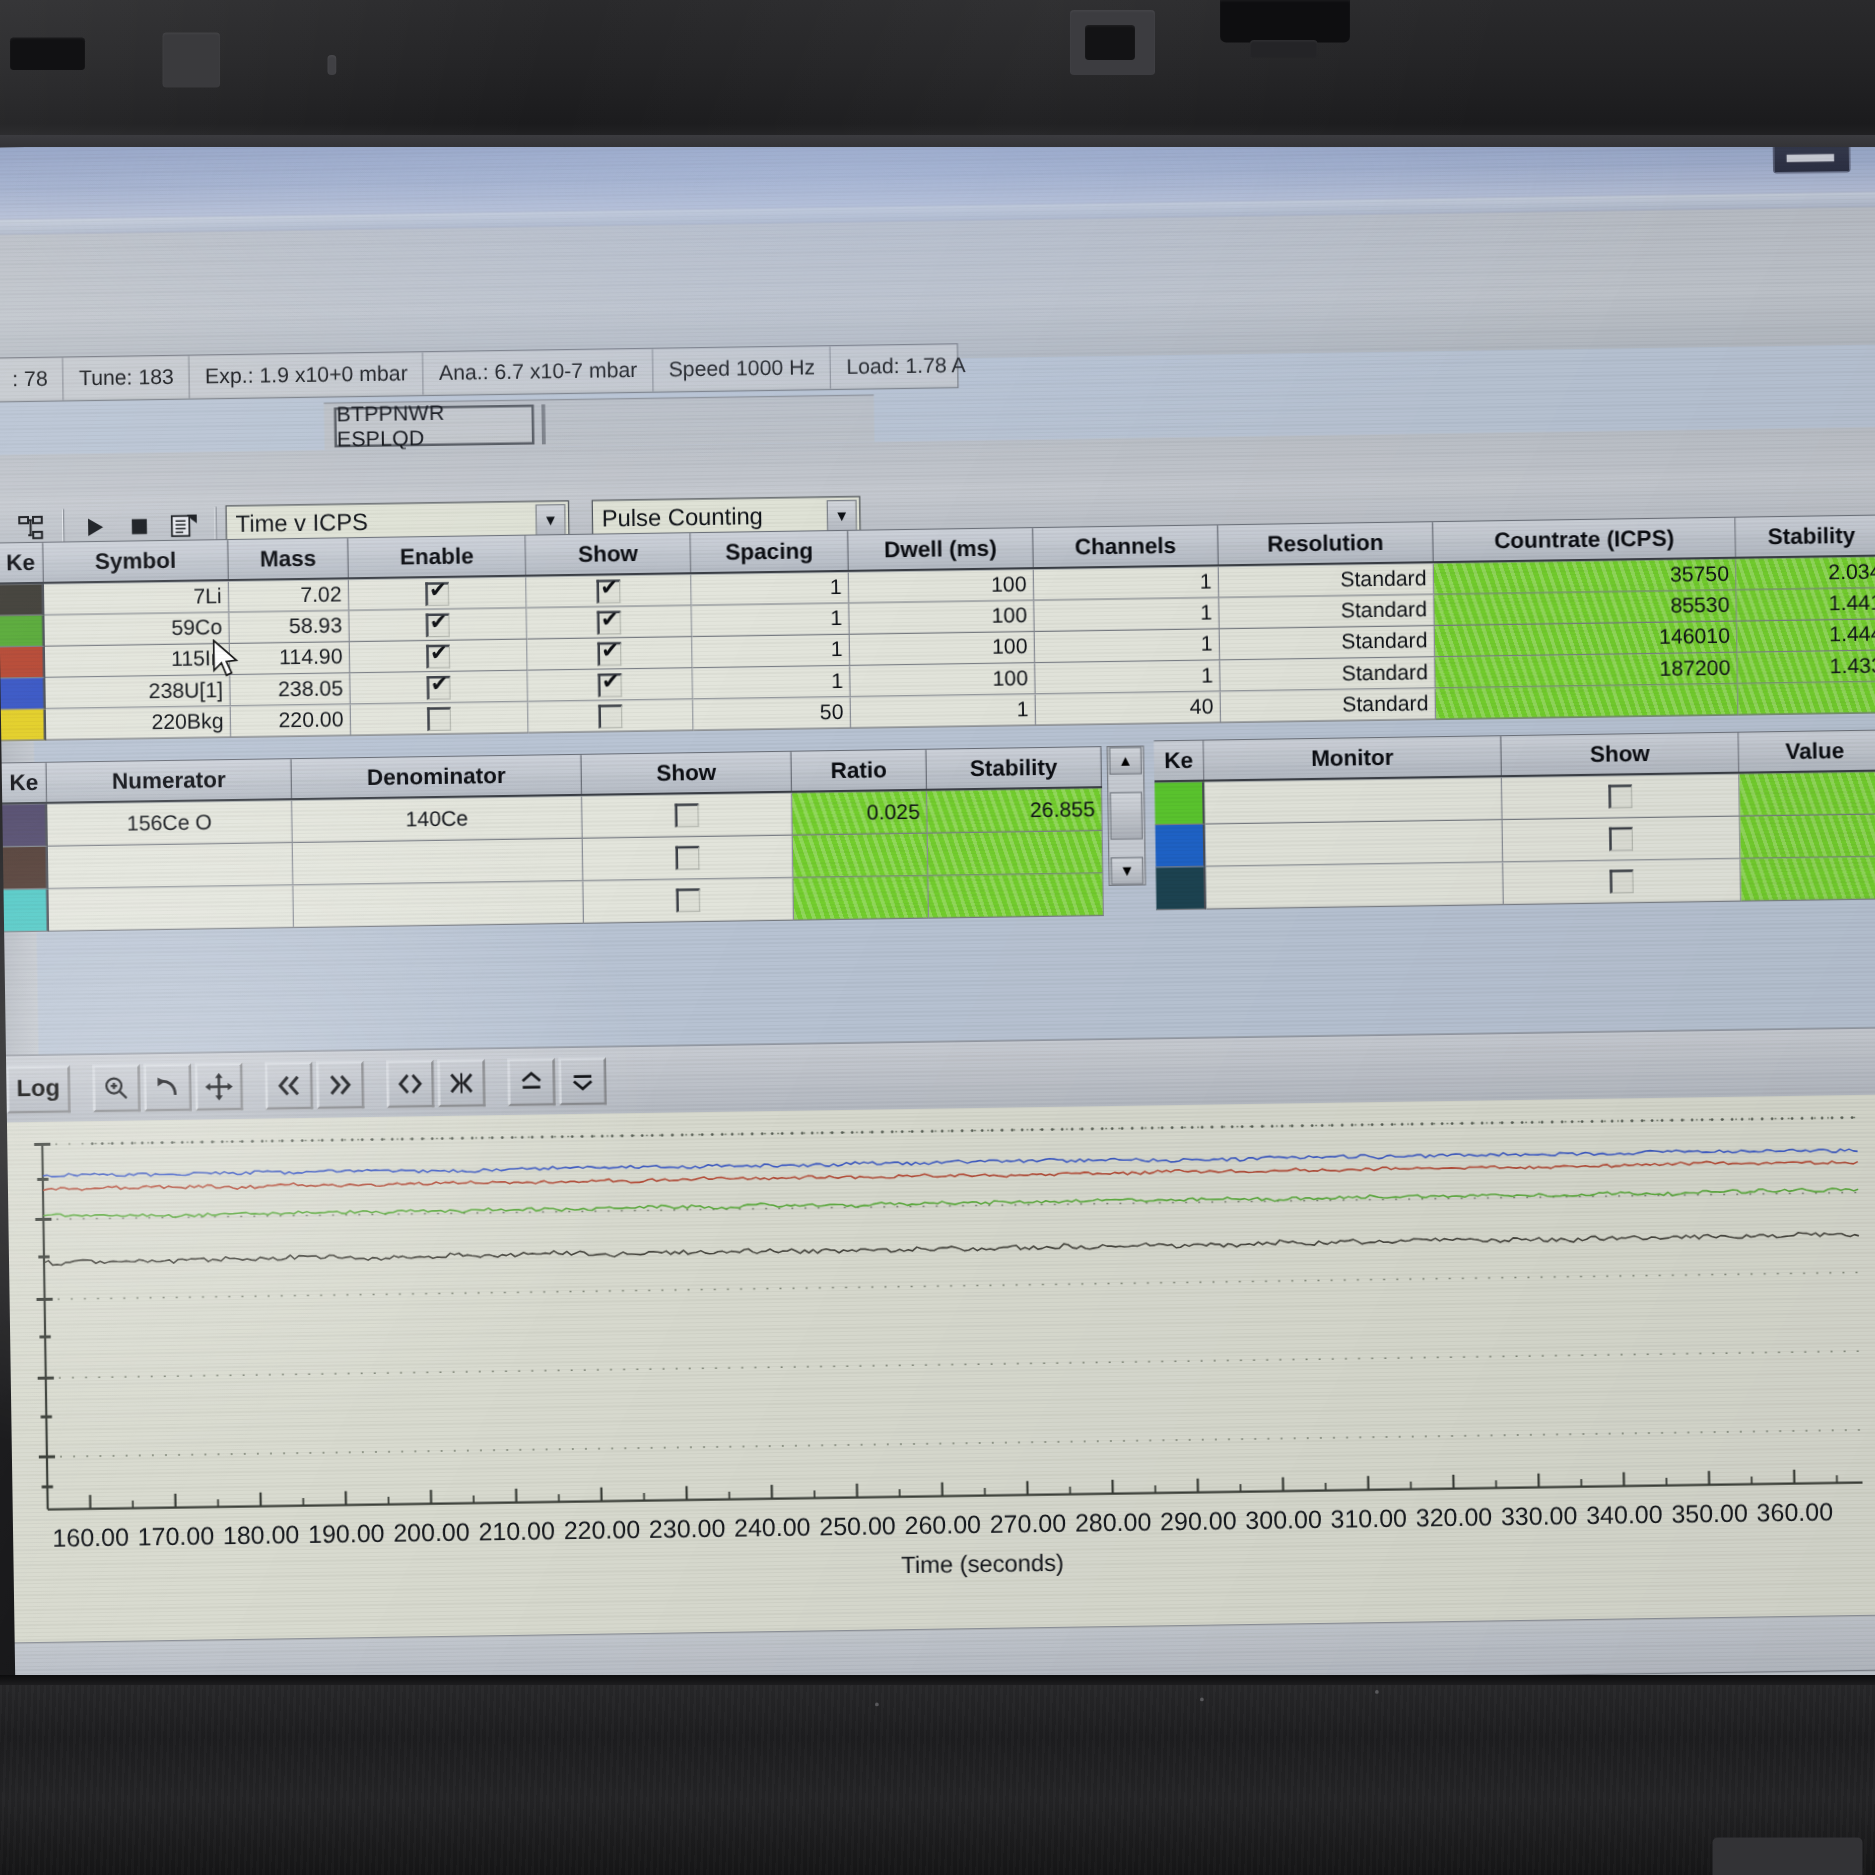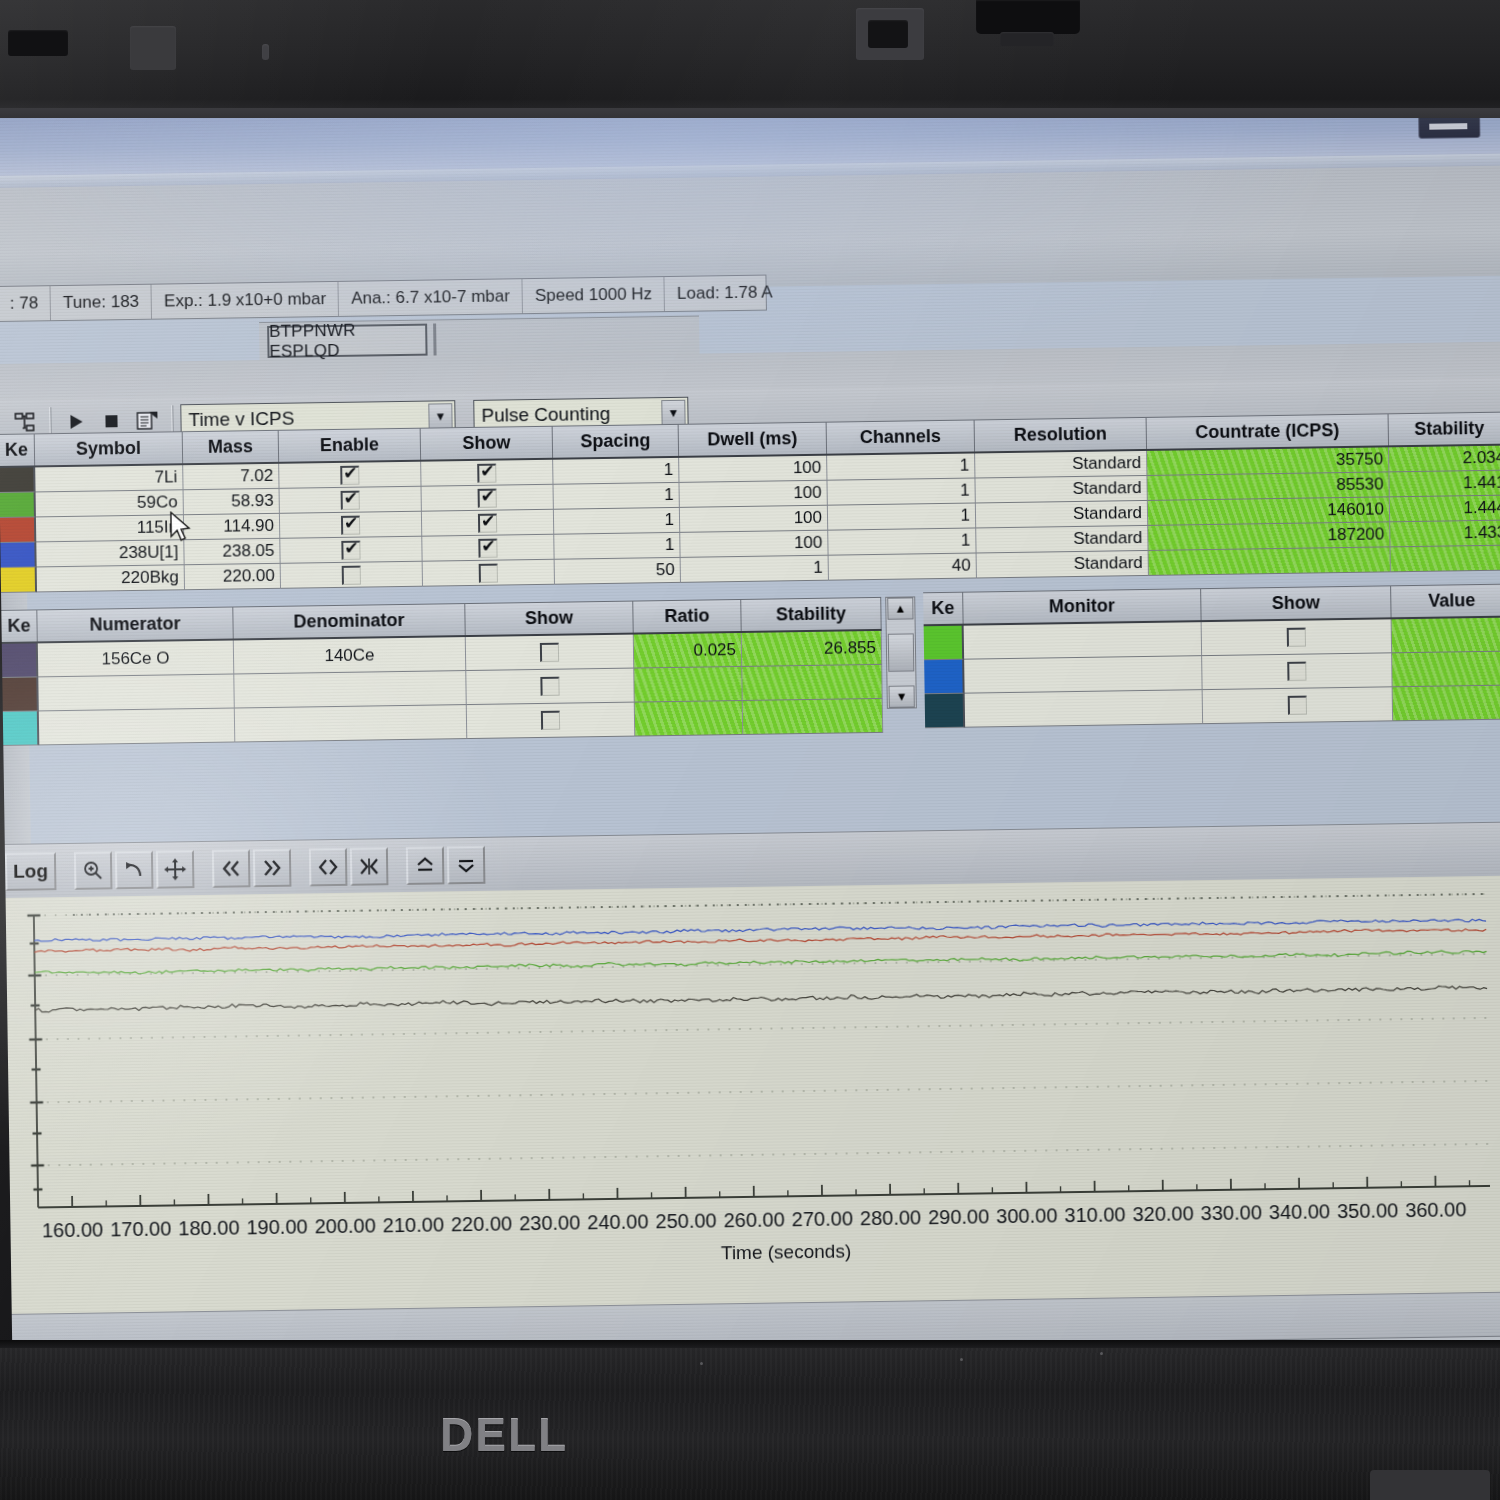--- a/index.html
+++ b/index.html
@@ -872,18 +872,17 @@
 
       <div class="scanlines"></div>
       <div class="screen-light"></div>
     </div>
   </div>
 
   <div class="deck-hinge"></div>
   <div class="deck">
     <div class="deck-grain"></div>
   </div>
-  <div class="dell-logo">DELL</div>
   <div class="deck-pad"></div>
   <div class="deck-speck" style="left:960px;top:1358px;"></div>
   <div class="deck-speck" style="left:1100px;top:1352px;"></div>
   <div class="deck-speck" style="left:700px;top:1362px;"></div>
 </div>
 
 </body></html>

